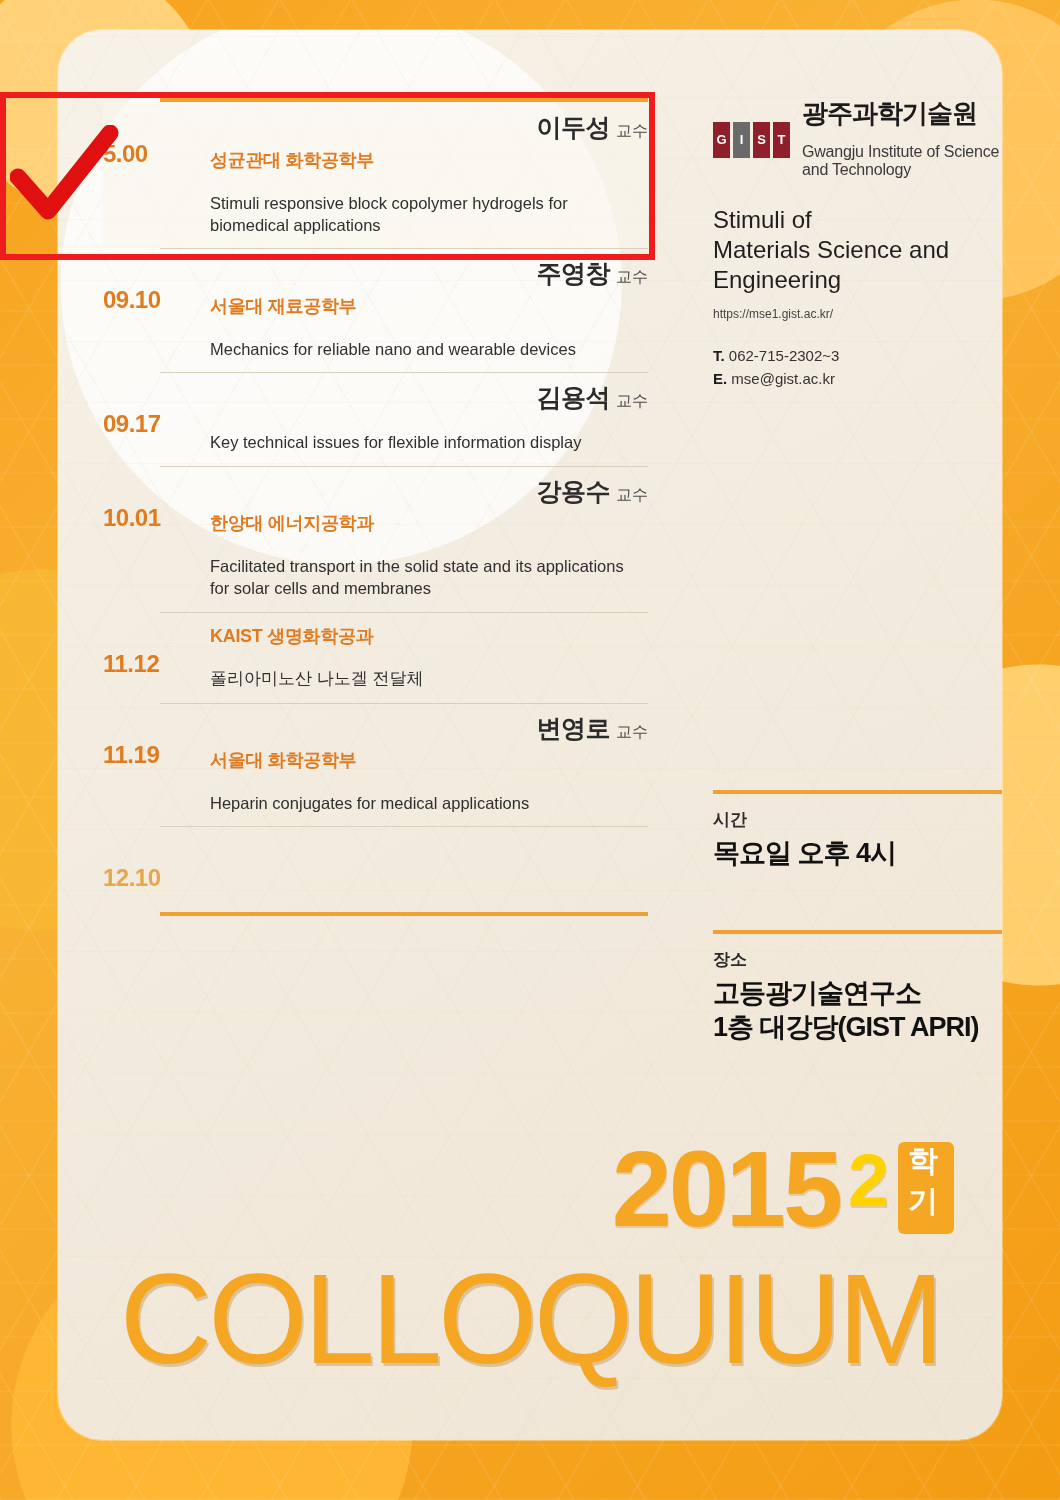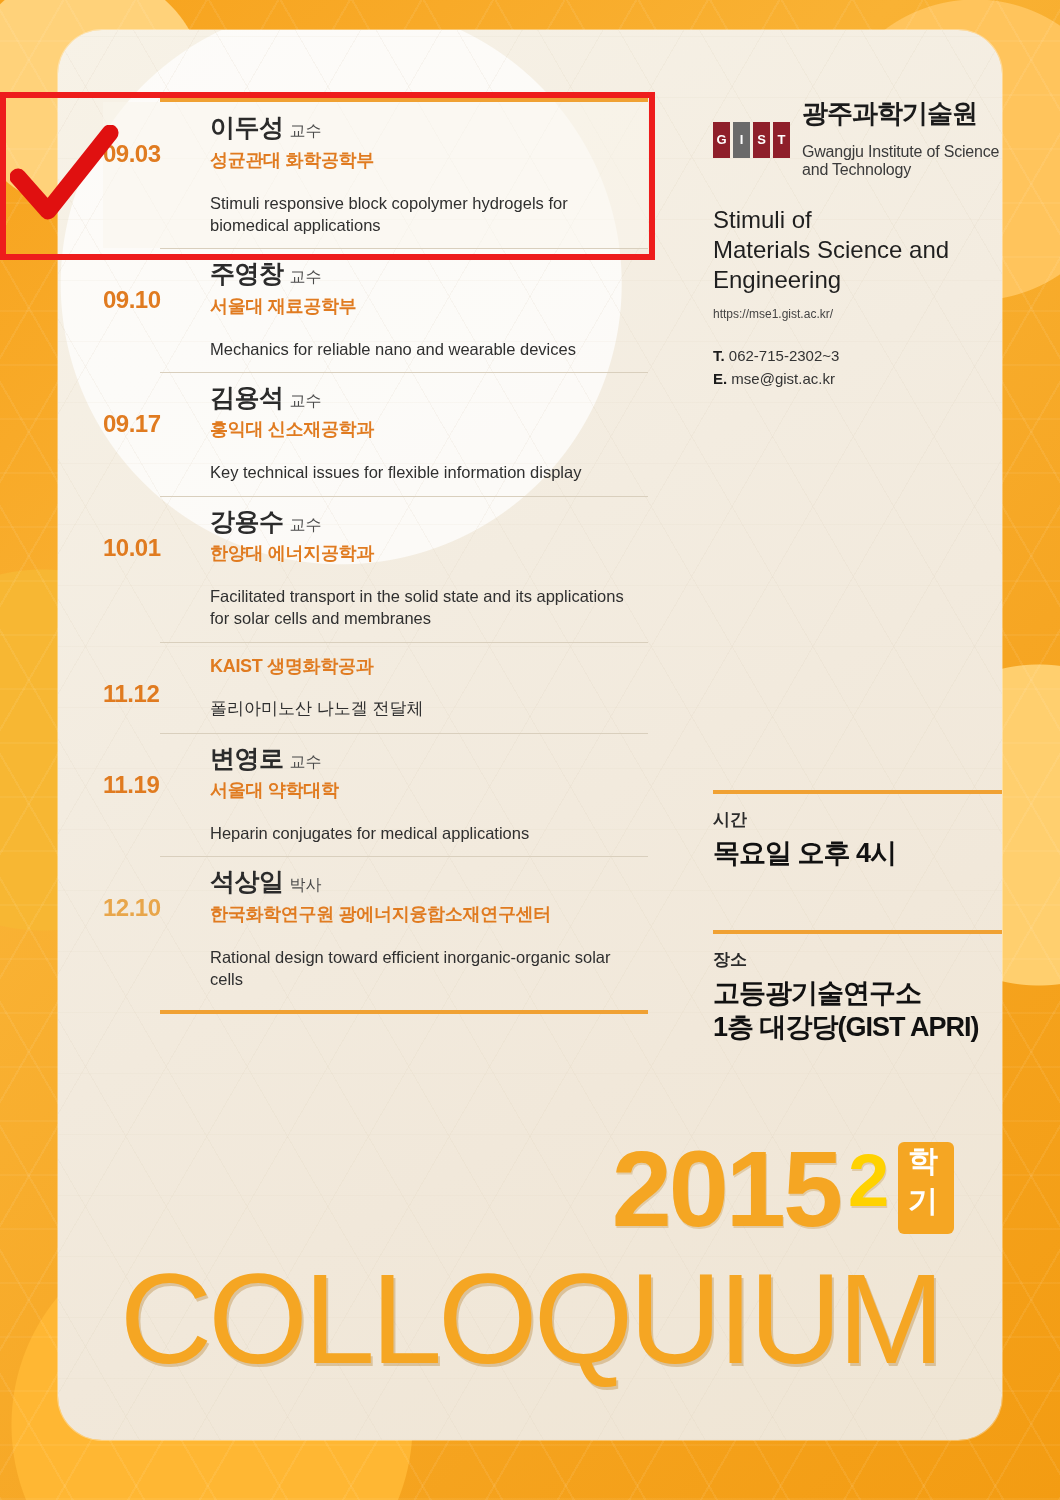--- a/index.html
+++ b/index.html
@@ -99,20 +99,21 @@
     font-weight: bold;
     color: #e07b20;
     padding-top: 26px;
     letter-spacing: -0.5px;
   }
   .date.muted { color: #e8a64b; }
   .info { flex: 1 1 auto; }
   .name-line {
     margin: 0 0 6px 0;
     line-height: 1.1;
+    text-align: right;
   }
   .speaker {
     font-size: 25px;
     font-weight: bold;
     color: #2b2b2b;
     letter-spacing: -0.5px;
   }
   .title-role {
     font-size: 16px;
     color: #4a4a4a;
@@ -305,21 +306,21 @@
 <body>
 
 <div class="bg"></div>
 
 <div class="card">
 
   <div class="schedule">
     <div class="rule"></div>
 
     <div class="row highlight">
-      <div class="date">09.03</div>
+      <div class="date">5.00</div>
       <div class="info">
         <div class="name-line">
           <span class="speaker">이두성</span><span class="title-role">교수</span>
         </div>
         <div class="affil">성균관대 화학공학부</div>
         <div class="talk">
           <span>Stimuli responsive block copolymer hydrogels for</span>
           <span>biomedical applications</span>
         </div>
       </div>
@@ -337,21 +338,20 @@
         </div>
       </div>
     </div>
 
     <div class="row">
       <div class="date">09.17</div>
       <div class="info">
         <div class="name-line">
           <span class="speaker">김용석</span><span class="title-role">교수</span>
         </div>
-        <div class="affil">홍익대 신소재공학과</div>
         <div class="talk">
           <span>Key technical issues for flexible information display</span>
         </div>
       </div>
     </div>
 
     <div class="row">
       <div class="date">10.01</div>
       <div class="info">
         <div class="name-line">
@@ -374,39 +374,29 @@
         </div>
       </div>
     </div>
 
     <div class="row">
       <div class="date">11.19</div>
       <div class="info">
         <div class="name-line">
           <span class="speaker">변영로</span><span class="title-role">교수</span>
         </div>
-        <div class="affil">서울대 약학대학</div>
+        <div class="affil">서울대 화학공학부</div>
         <div class="talk">
           <span>Heparin conjugates for medical applications</span>
         </div>
       </div>
     </div>
 
     <div class="row">
       <div class="date muted">12.10</div>
-      <div class="info">
-        <div class="name-line">
-          <span class="speaker">석상일</span><span class="title-role">박사</span>
-        </div>
-        <div class="affil">한국화학연구원 광에너지융합소재연구센터</div>
-        <div class="talk">
-          <span>Rational design toward efficient inorganic-organic</span>
-          <span>solar cells</span>
-        </div>
-      </div>
     </div>
 
     <div class="rule bottom"></div>
   </div>
 
   <div class="right">
     <div class="logo-row">
       <div class="gist-mark">
         <span>G</span>
         <span>I</span>

